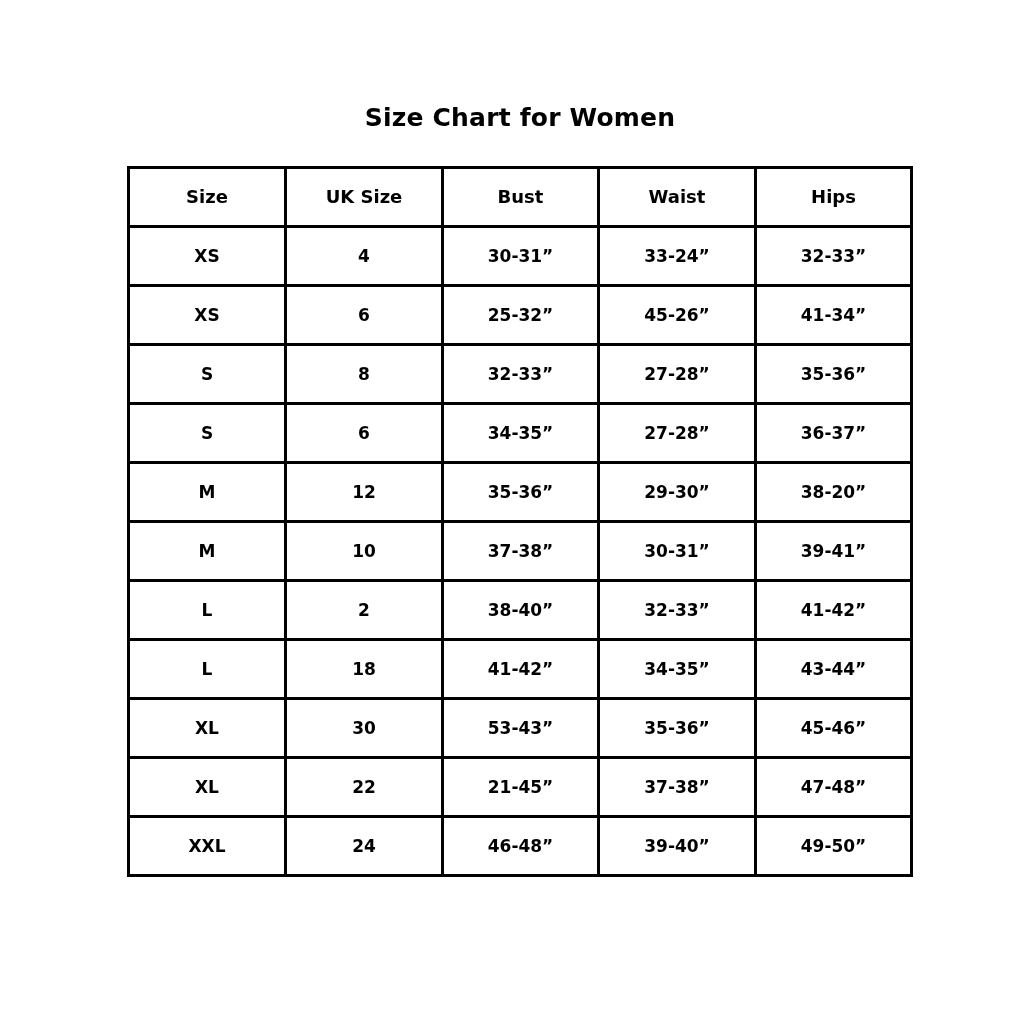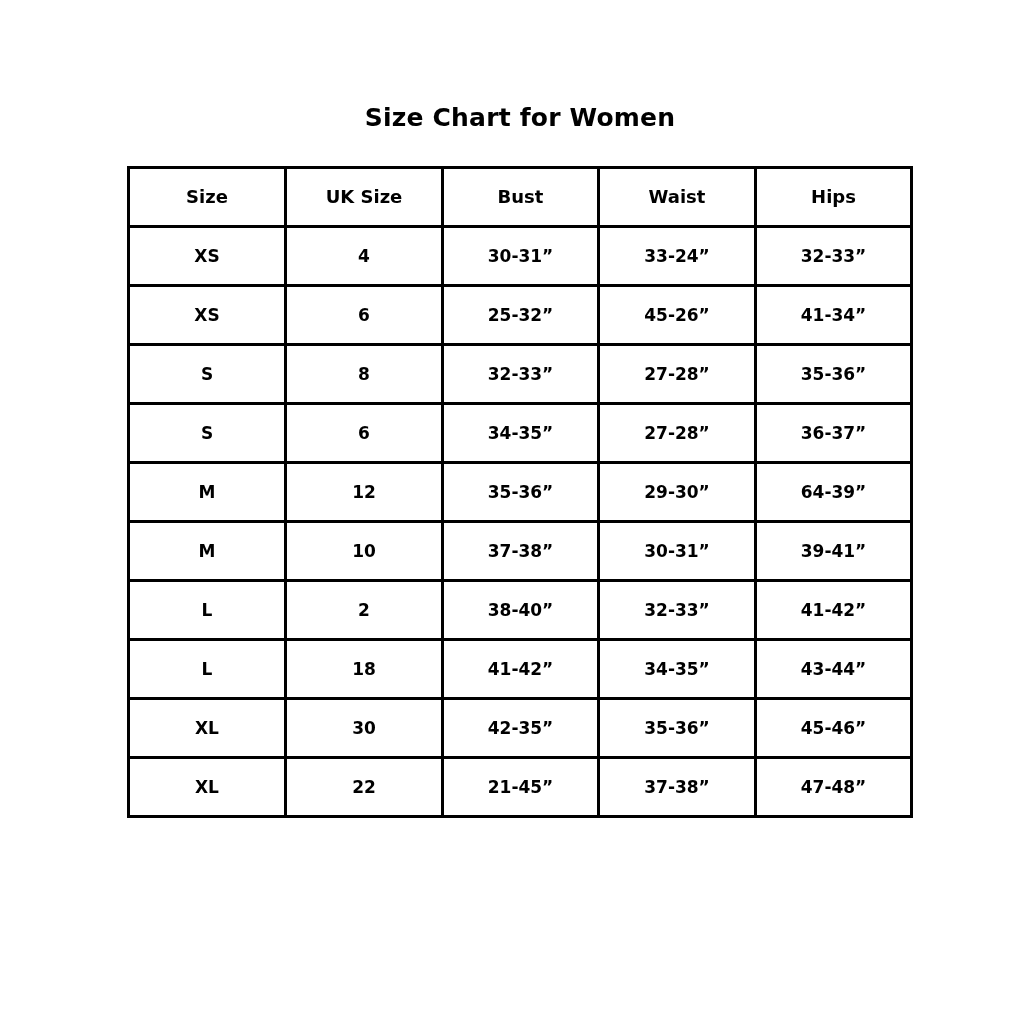--- a/index.html
+++ b/index.html
@@ -114,21 +114,21 @@
           <td>6</td>
           <td>34-35”</td>
           <td>27-28”</td>
           <td>36-37”</td>
         </tr>
         <tr>
           <td>M</td>
           <td>12</td>
           <td>35-36”</td>
           <td>29-30”</td>
-          <td>64-39”</td>
+          <td>38-20”</td>
         </tr>
         <tr>
           <td>M</td>
           <td>10</td>
           <td>37-38”</td>
           <td>30-31”</td>
           <td>39-41”</td>
         </tr>
         <tr>
           <td>L</td>
@@ -140,28 +140,35 @@
         <tr>
           <td>L</td>
           <td>18</td>
           <td>41-42”</td>
           <td>34-35”</td>
           <td>43-44”</td>
         </tr>
         <tr>
           <td>XL</td>
           <td>30</td>
-          <td>42-35”</td>
+          <td>53-43”</td>
           <td>35-36”</td>
           <td>45-46”</td>
         </tr>
         <tr>
           <td>XL</td>
           <td>22</td>
           <td>21-45”</td>
           <td>37-38”</td>
           <td>47-48”</td>
         </tr>
+        <tr>
+          <td>XXL</td>
+          <td>24</td>
+          <td>46-48”</td>
+          <td>39-40”</td>
+          <td>49-50”</td>
+        </tr>
       </tbody>
     </table>
   </div>
 
 </div>
 
 </body></html>

